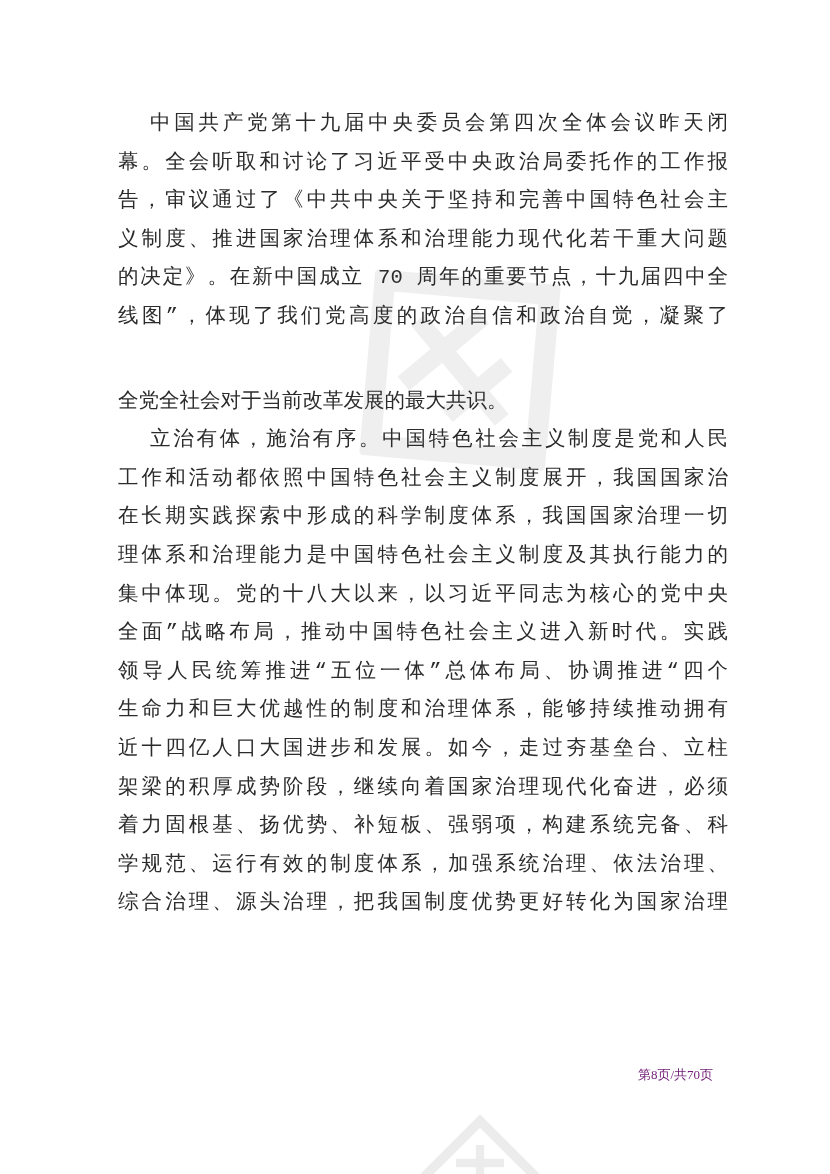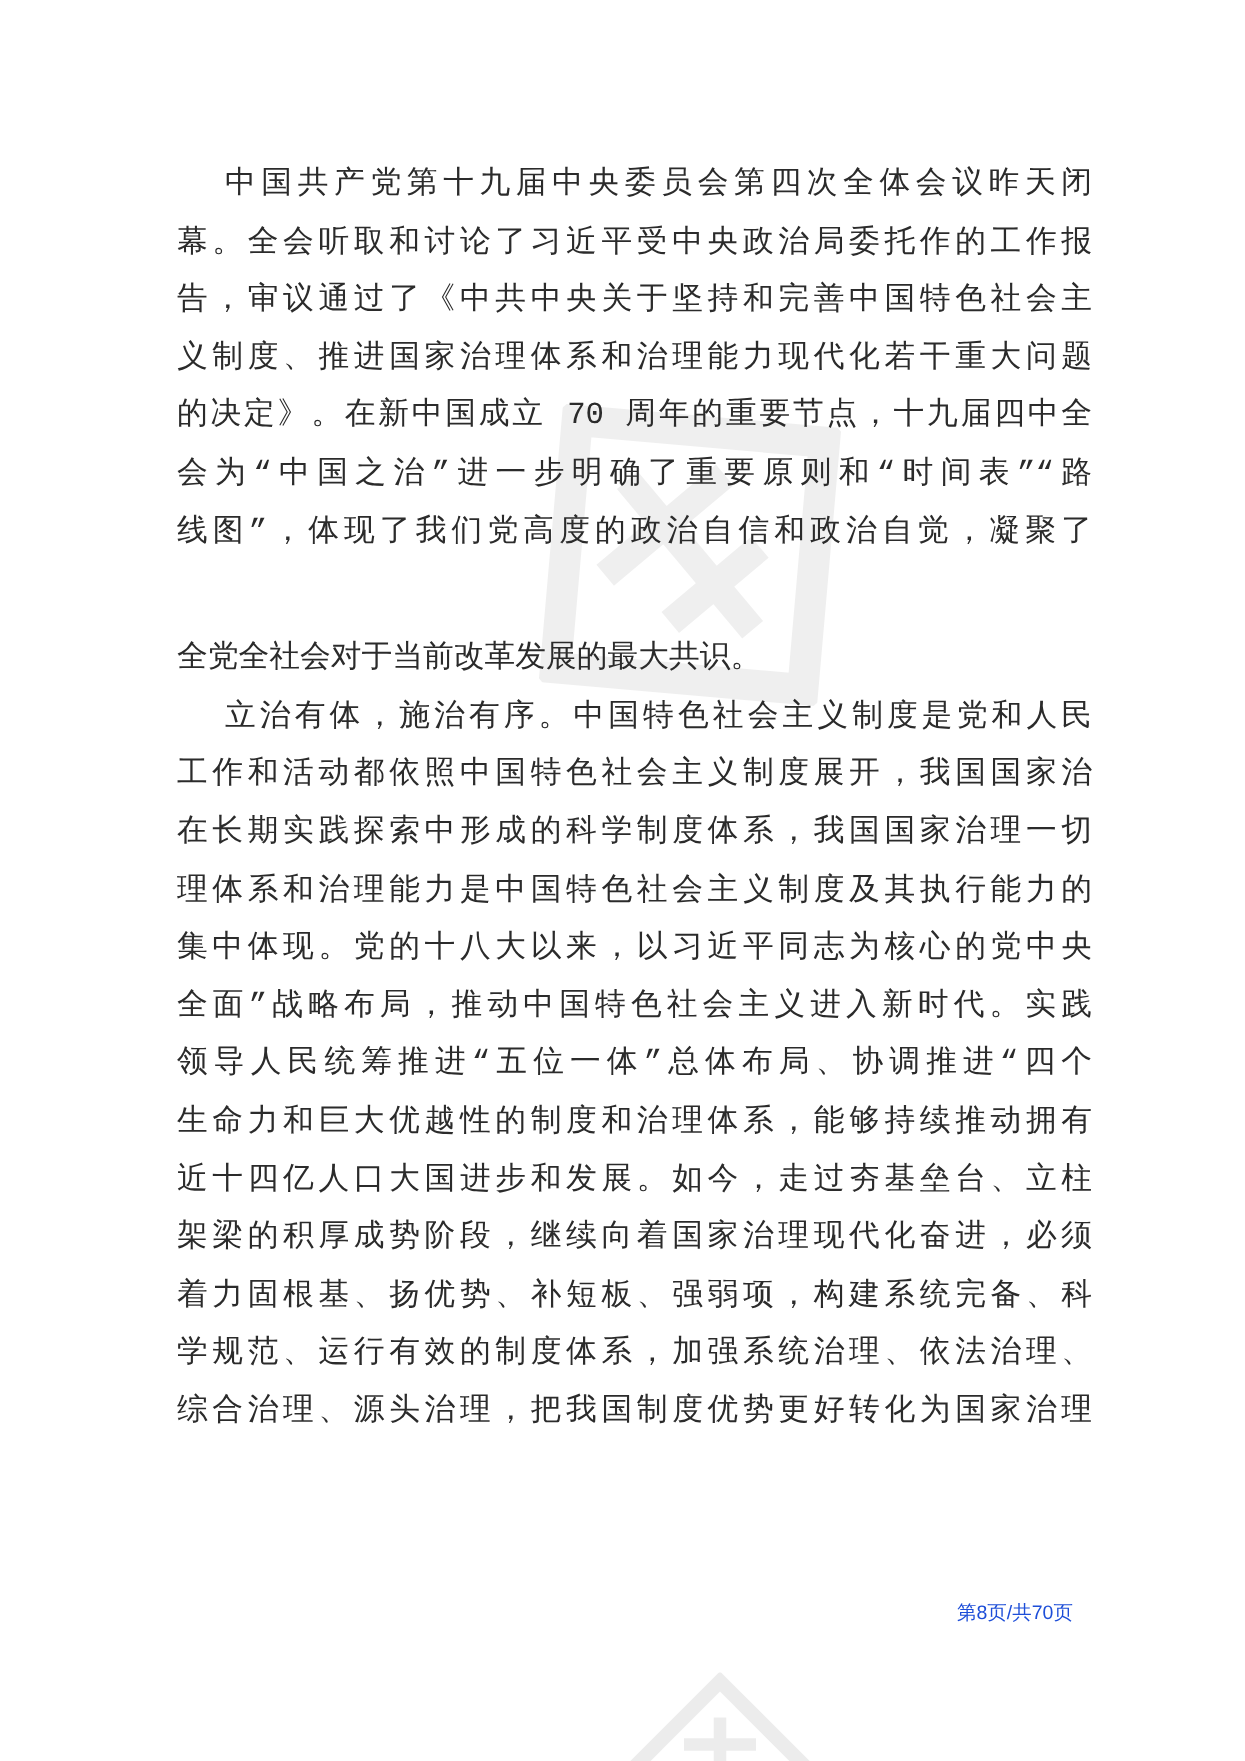--- a/index.html
+++ b/index.html
@@ -62,22 +62,22 @@
     }
     .line.last {
       text-align-last: left;
       margin-top: 46px;
     }
     .footer {
       position: absolute;
       left: 638px;
       top: 1066px;
       font-size: 13px;
-      color: #1d4ed8;
-      font-family: Liberation Sans, sans-serif;
+      color: #701a75;
+      font-family: Liberation Serif, serif;
     }
   </style>
 </head>
 <body>
 
 <div class="page">
 
   <svg class="watermark" viewBox="0 0 100 100">
     <path d="M50 5 L95 50 L50 95 L5 50 Z" fill="none" stroke="#000" stroke-width="8"></path>
     <path d="M30 40 L70 40 M50 25 L50 75 M35 60 L65 60" stroke="#000" stroke-width="7" fill="none"></path>
@@ -89,21 +89,20 @@
   </svg>
 
   <div class="body-text">
 
     <div>
       <div class="line indent">中国共产党第十九届中央委员会第四次全体会议昨天闭</div>
       <div class="line">幕。全会听取和讨论了习近平受中央政治局委托作的工作报</div>
       <div class="line">告，审议通过了《中共中央关于坚持和完善中国特色社会主</div>
       <div class="line">义制度、推进国家治理体系和治理能力现代化若干重大问题</div>
       <div class="line">的决定》。在新中国成立 70 周年的重要节点，十九届四中全</div>
-      <div class="line">会为“中国之治”进一步明确了重要原则和“时间表”“路</div>
       <div class="line">线图”，体现了我们党高度的政治自信和政治自觉，凝聚了</div>
       <div class="line last">全党全社会对于当前改革发展的最大共识。</div>
     </div>
 
     <div>
       <div class="line indent">立治有体，施治有序。中国特色社会主义制度是党和人民</div>
       <div class="line">工作和活动都依照中国特色社会主义制度展开，我国国家治</div>
       <div class="line">在长期实践探索中形成的科学制度体系，我国国家治理一切</div>
       <div class="line">理体系和治理能力是中国特色社会主义制度及其执行能力的</div>
       <div class="line">集中体现。党的十八大以来，以习近平同志为核心的党中央</div>

